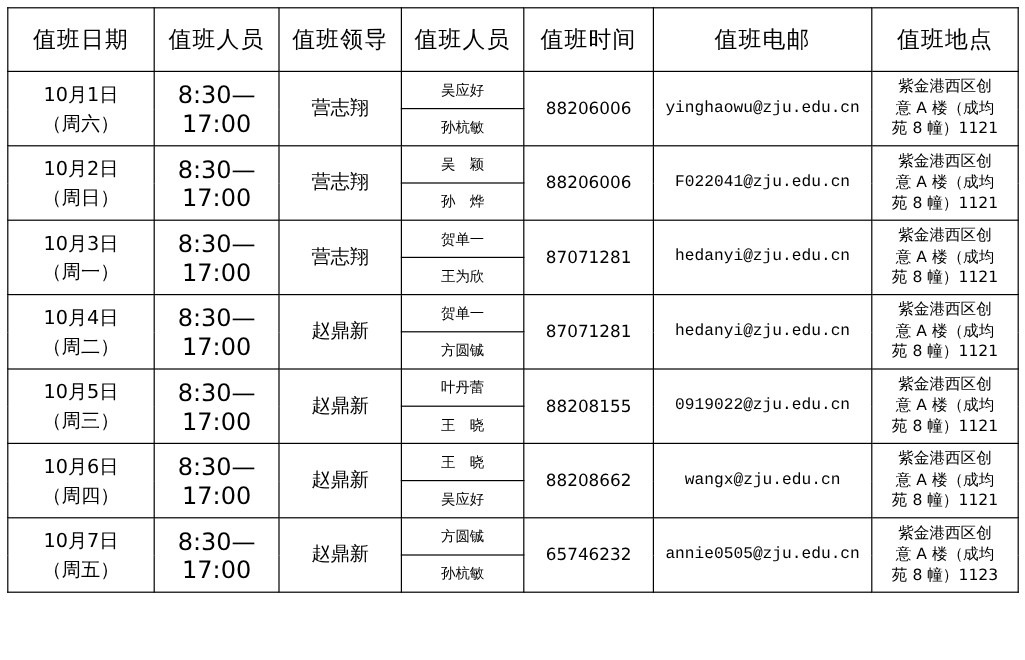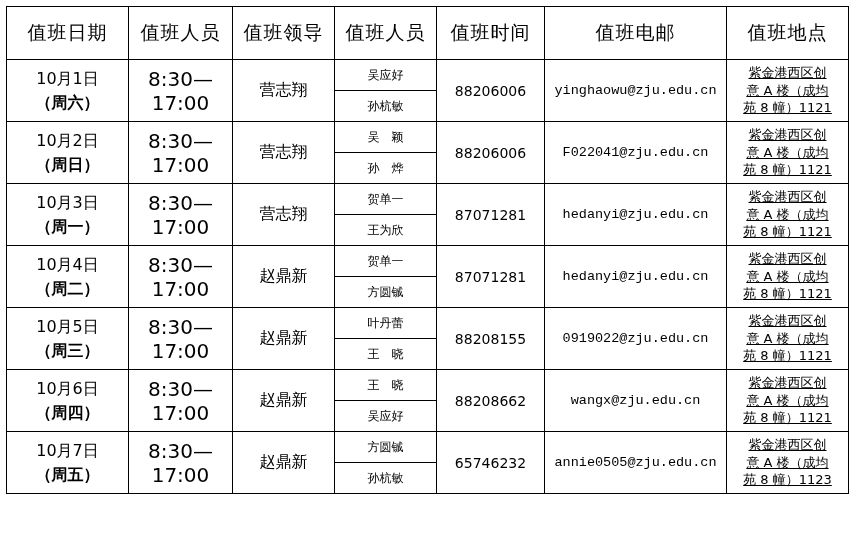--- a/index.html
+++ b/index.html
@@ -54,21 +54,21 @@
     font-size: 14px;
     height: 60px;
     font-family: "DejaVu Sans", "Liberation Sans", sans-serif;
   }
   td.date-cell {
     line-height: 1.45;
     font-size: 16px;
     padding: 2px 0;
   }
   td.date-cell .d1 { display: block; }
-  td.date-cell .d2 { display: block; font-weight: bold; }
+  td.date-cell .d2 { display: block; }
   td.time-cell {
     font-size: 20px;
     letter-spacing: 0px;
   }
   td.leader-cell {
     font-size: 16px;
   }
   td.person-cell {
     height: 30px;
     font-size: 12px;
@@ -80,21 +80,20 @@
   td.email-cell {
     font-size: 13.5px;
     font-family: Liberation Mono, monospace;
     color: #000;
   }
   td.place-cell {
     font-size: 13px;
     line-height: 1.35;
     text-align: left;
     padding: 2px 5px;
-    text-decoration: underline;
   }
   td.place-cell span { display: block; }
 </style>
 </head>
 <body>
 
 <div class="sheet">
   <table class="duty">
     <colgroup>
       <col class="c-date">

